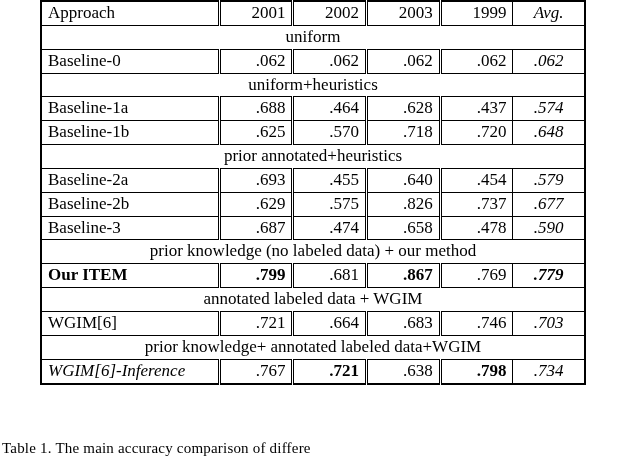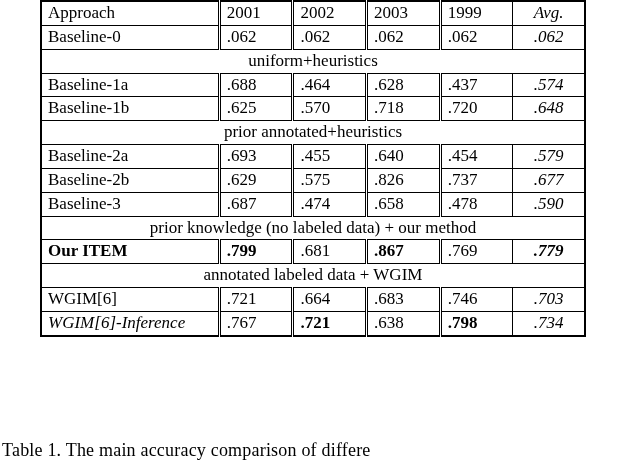--- a/index.html
+++ b/index.html
@@ -42,21 +42,21 @@
   
   table.results {
     border: 2px solid #000000;
   }
   td.approach {
     text-align: left;
     padding-left: 10px;
     width: 178px;
   }
   td.num {
-    text-align: left;
+    text-align: right;
     width: 72px;
   }
   td.num.dbl {
     border-left: 3px double #000000;
   }
   td.avg {
     text-align: center;
     width: 74px;
     border-left: 3px double #000000;
     font-style: italic;
@@ -70,21 +70,21 @@
   }
   .ital {
     font-style: italic;
     margin-top: 20px;
   }
   .caption {
     position: absolute;
     left: 2px;
     top: 440px;
     width: 636px;
-    font-size: 18px;
+    font-size: 15px;
     color: #000000;
     letter-spacing: 0.2px;
     white-space: nowrap;
     overflow: hidden;
   }
   .caption .cap-label {
     font-style: normal;
   }
   .caption .cap-text {
     font-style: normal;
@@ -105,20 +105,23 @@
         <tr class="hdr">
           <td class="approach">Approach</td>
           <td class="num dbl">2001</td>
           <td class="num dbl">2002</td>
           <td class="num dbl">2003</td>
           <td class="num dbl">1999</td>
           <td class="avg">Avg.</td>
         </tr>
 
         <tr>
+          <td class="section" colspan="6">uniform</td>
+        </tr>
+        <tr>
           <td class="approach">Baseline-0</td>
           <td class="num dbl">.062</td>
           <td class="num dbl">.062</td>
           <td class="num dbl">.062</td>
           <td class="num dbl">.062</td>
           <td class="avg">.062</td>
         </tr>
 
         <tr>
           <td class="section" colspan="6">uniform+heuristics</td>
@@ -186,20 +189,23 @@
         <tr>
           <td class="approach">WGIM[6]</td>
           <td class="num dbl">.721</td>
           <td class="num dbl">.664</td>
           <td class="num dbl">.683</td>
           <td class="num dbl">.746</td>
           <td class="avg">.703</td>
         </tr>
 
         <tr>
+          <td class="section" colspan="6">prior knowledge+ annotated labeled data+WGIM</td>
+        </tr>
+        <tr>
           <td class="approach ital">WGIM[6]-Inference</td>
           <td class="num dbl">.767</td>
           <td class="num dbl bold">.721</td>
           <td class="num dbl">.638</td>
           <td class="num dbl bold">.798</td>
           <td class="avg">.734</td>
         </tr>
       </tbody>
     </table>
   </div>

